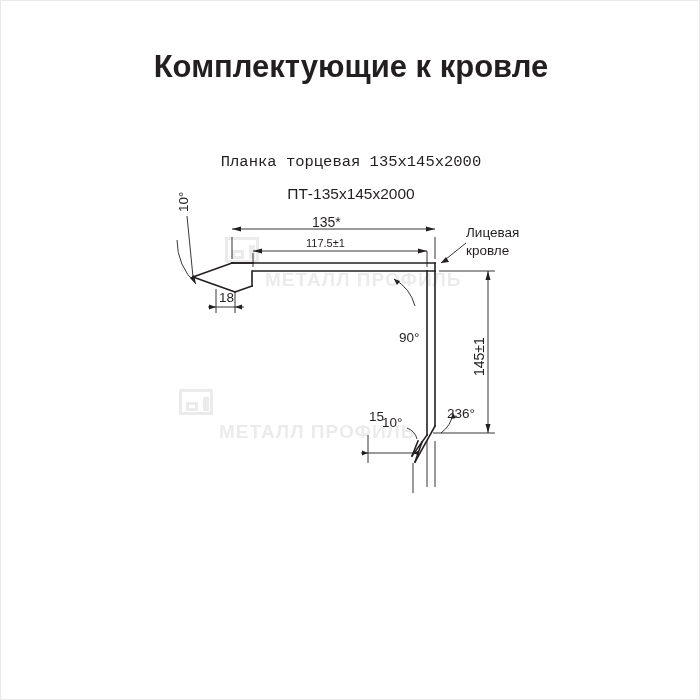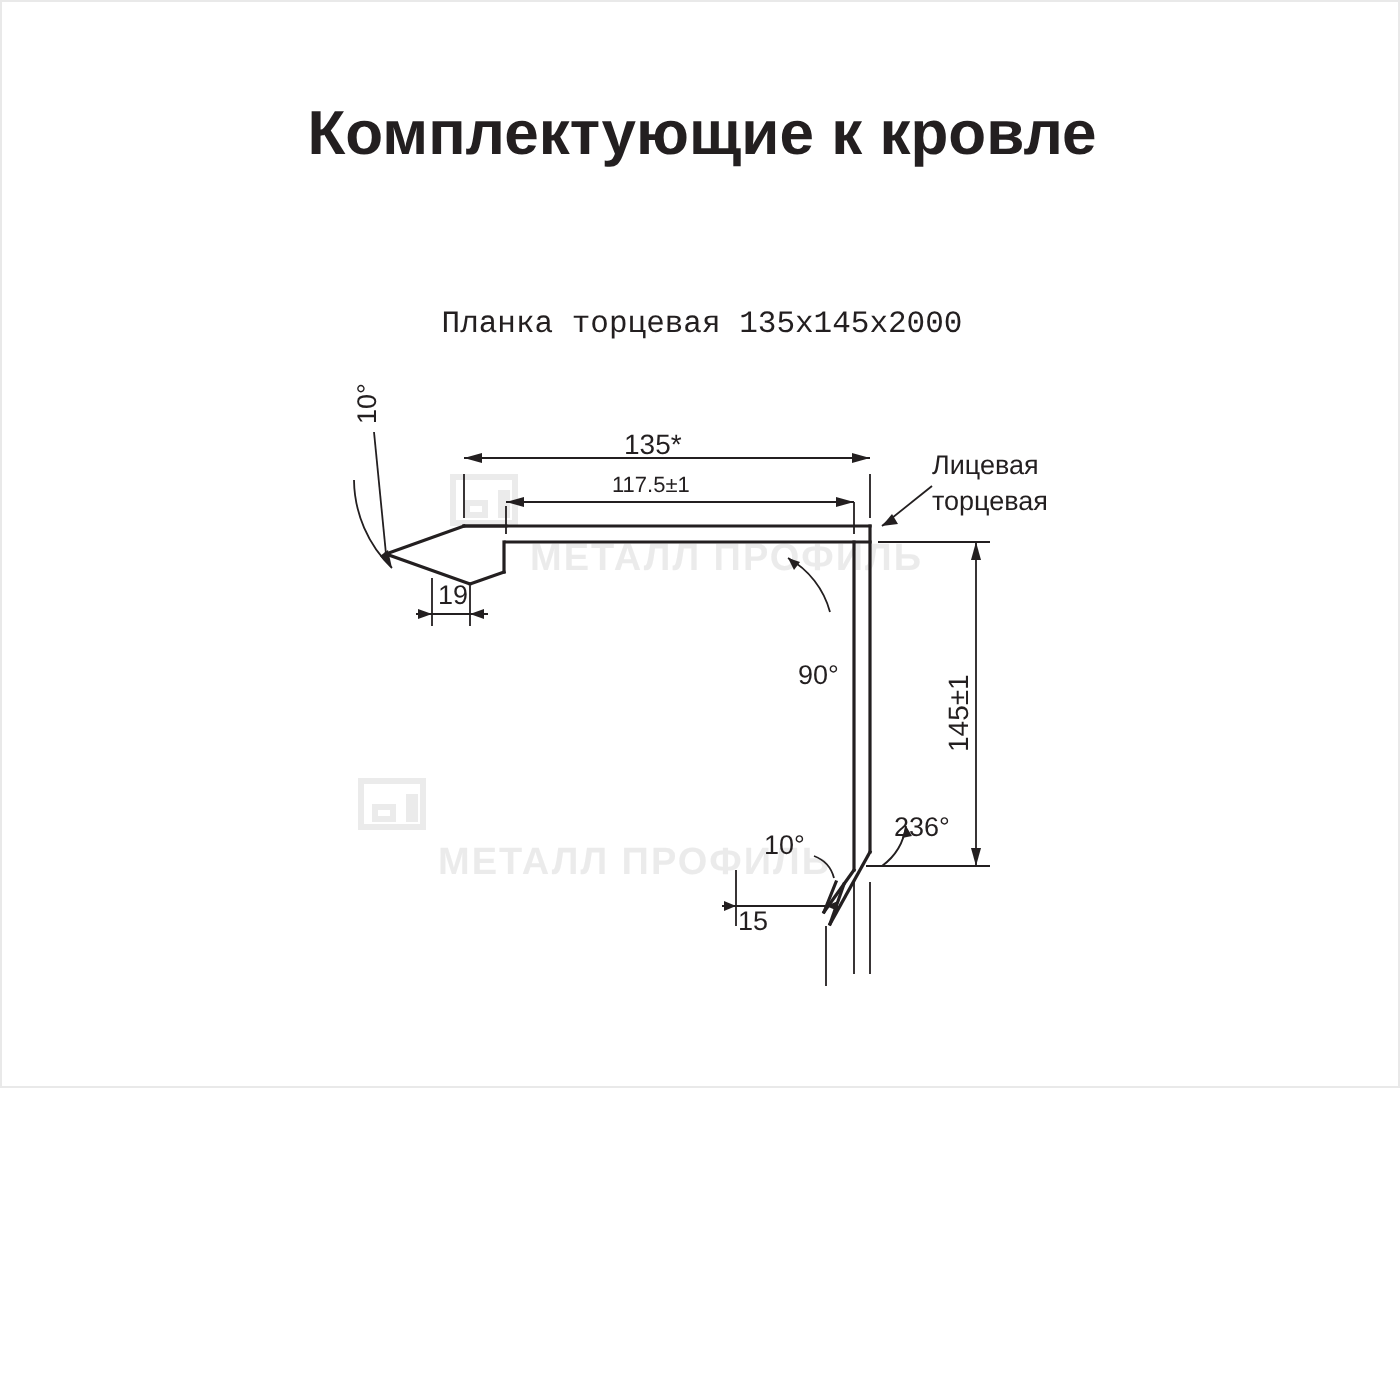--- a/index.html
+++ b/index.html
@@ -11,21 +11,21 @@
     height: 700px;
     background: #ffffff;
     font-family: "Liberation Sans", sans-serif;
     color: #231f20;
     overflow: hidden;
     position: relative;
   }
   .page {
     position: relative;
     width: 700px;
-    height: 544px;
+    height: 700px;
     border: 1px solid #e9e9e9;
     box-sizing: border-box;
   }
   .title {
     position: absolute;
     left: 0;
     top: 48px;
     width: 700px;
     text-align: center;
     font-size: 31px;
@@ -105,20 +105,21 @@
     white-space: nowrap;
   }
 </style>
 </head>
 <body>
 
 <div class="page">
 
   <div class="title">Комплектующие к кровле</div>
   <div class="subtitle1">Планка торцевая 135х145х2000</div>
+  <div class="subtitle2">ПТ-135х145х2000</div>
 
   <div class="wm" style="left:224px; top:236px;">
     <div class="wm-icon" style="left:0; top:0;"></div>
     <div class="wm-text wm-text-a" style="position:absolute; left:40px; top:4px; font-size:19px;">МЕТАЛЛ ПРОФИЛЬ</div>
   </div>
   <div class="wm" style="left:178px; top:388px;">
     <div class="wm-icon" style="left:0; top:0;"></div>
     <div class="wm-text" style="position:absolute; left:40px; top:4px; font-size:19px;">МЕТАЛЛ ПРОФИЛЬ</div>
   </div>
 
@@ -193,22 +194,22 @@
       <path d="M406,427 A 16 16 0 0 1 416,438"></path>
 
       <path d="M465,242 L440,262"></path>
       <path d="M440,262 L448,261 L445,256 Z" fill="#231f20" stroke="none"></path>
     </g>
   </svg>
 
   <div class="lbl" style="left:311px; top:213px; font-size:14px;">135*</div>
   <div class="lbl" style="left:305px; top:236px; font-size:11px;">117.5±1</div>
   <div class="lbl" style="left:175px; top:211px; font-size:13.5px; transform:rotate(-90deg); transform-origin:left top;">10°</div>
-  <div class="lbl" style="left:218px; top:289px; font-size:13.5px;">19</div>
+  <div class="lbl" style="left:218px; top:289px; font-size:13.5px;">18</div>
   <div class="lbl" style="left:398px; top:281px; font-size:13.5px;margin-top:48px;">90°</div>
   <div class="lbl" style="left:465px; top:224px; font-size:13.5px;">Лицевая</div>
-  <div class="lbl" style="left:465px; top:242px; font-size:13.5px;">торцевая</div>
+  <div class="lbl" style="left:465px; top:242px; font-size:13.5px;">кровле</div>
   <div class="lbl" style="left:470px; top:375px; font-size:14px; transform:rotate(-90deg); transform-origin:left top;">145±1</div>
   <div class="lbl" style="left:446px; top:405px; font-size:13.5px;">236°</div>
   <div class="lbl" style="left:381px; top:414px; font-size:13.5px;">10°</div>
-  <div class="lbl" style="left:368px; top:452px; font-size:13.5px;">15</div>
+  <div class="lbl" style="left:368px; top:408px; font-size:13.5px;">15</div>
 
 </div>
 
 </body></html>

